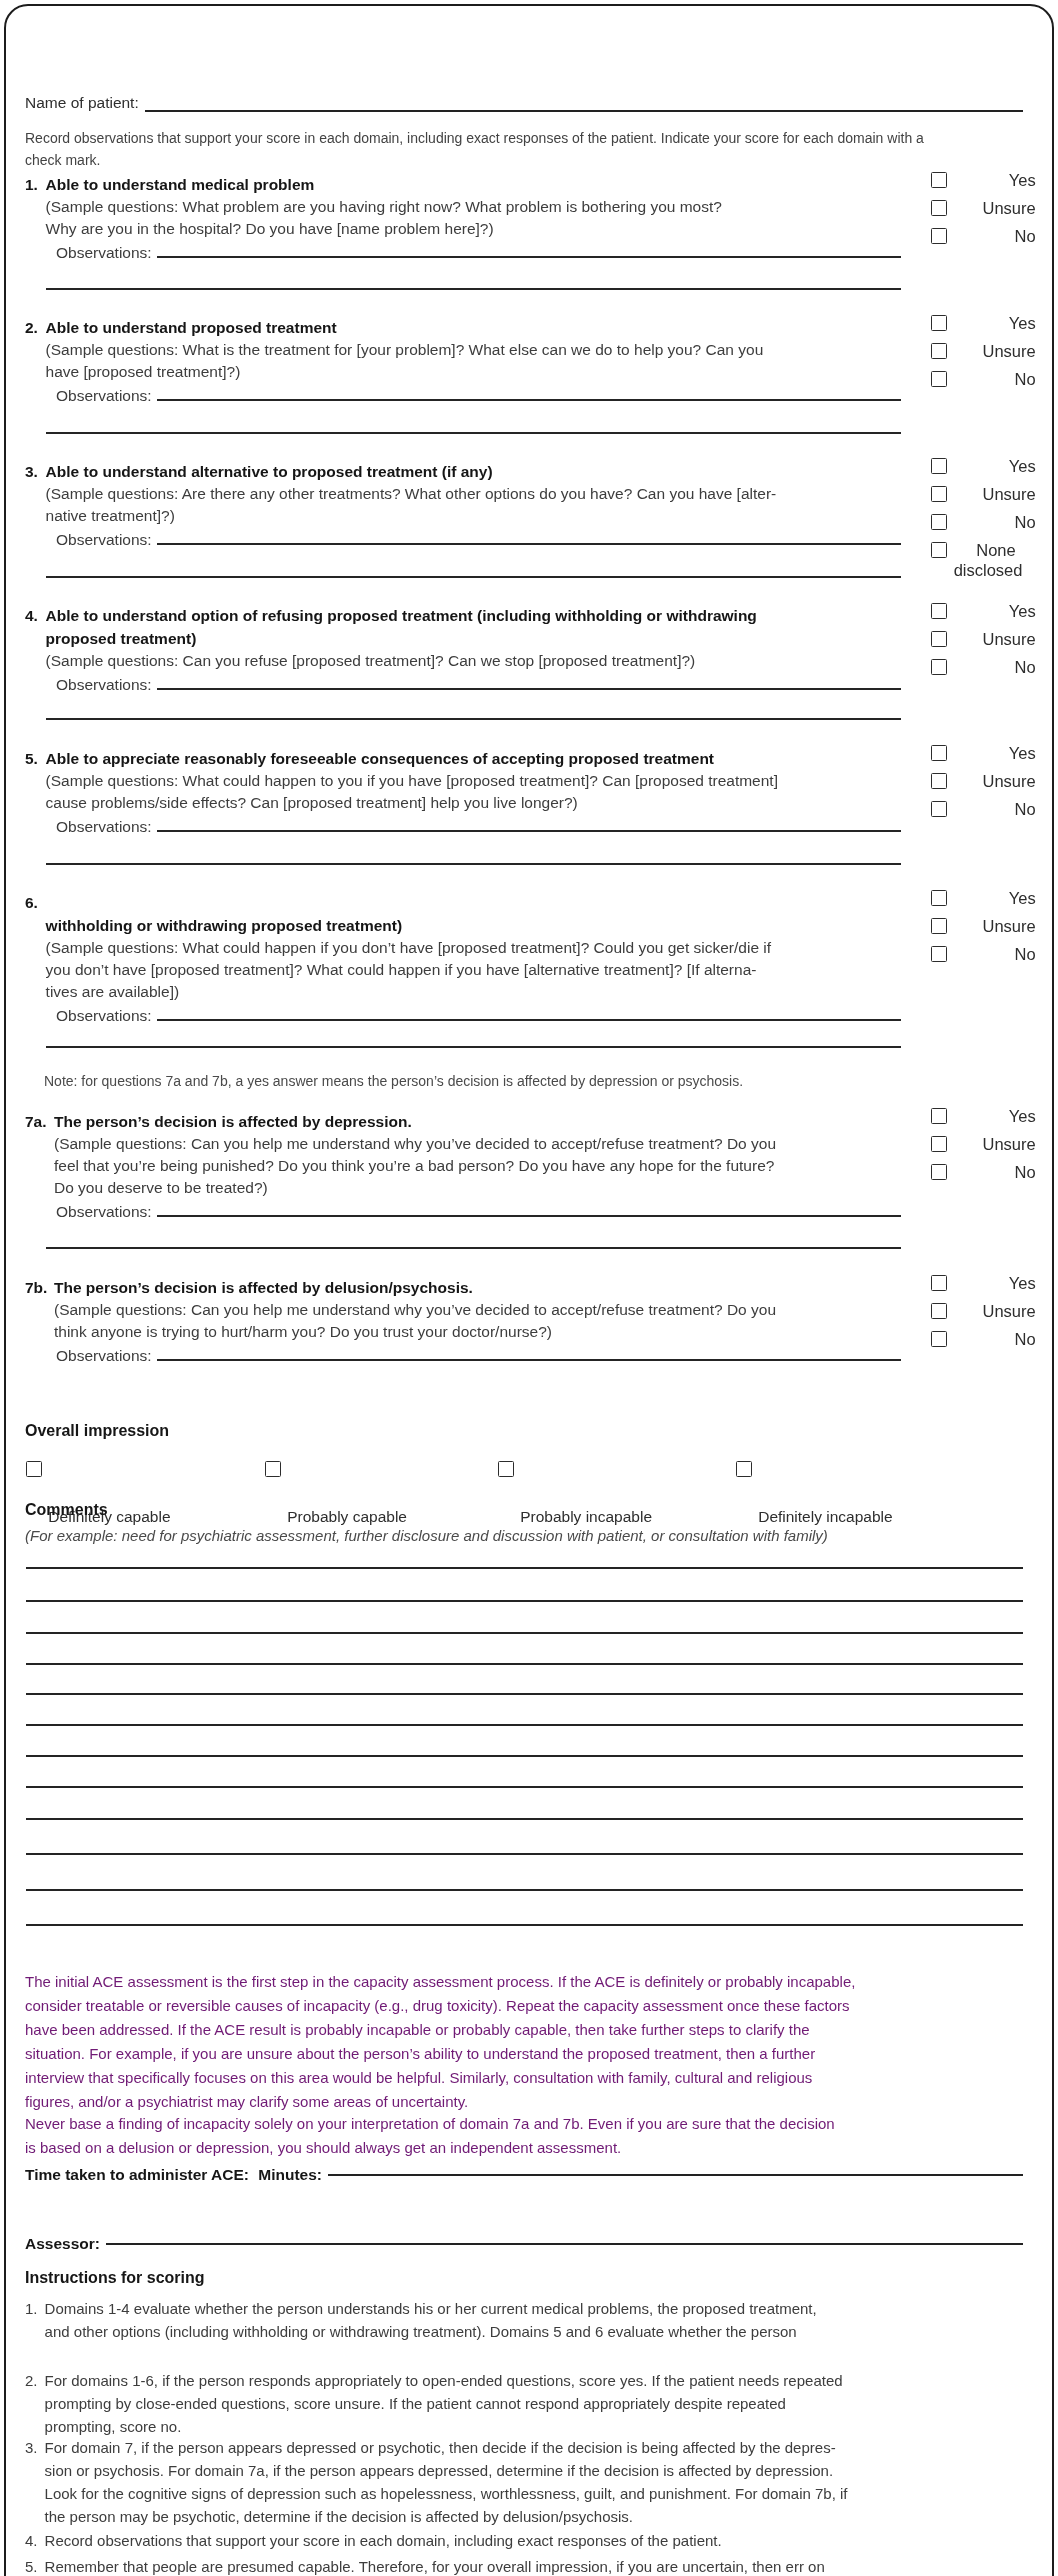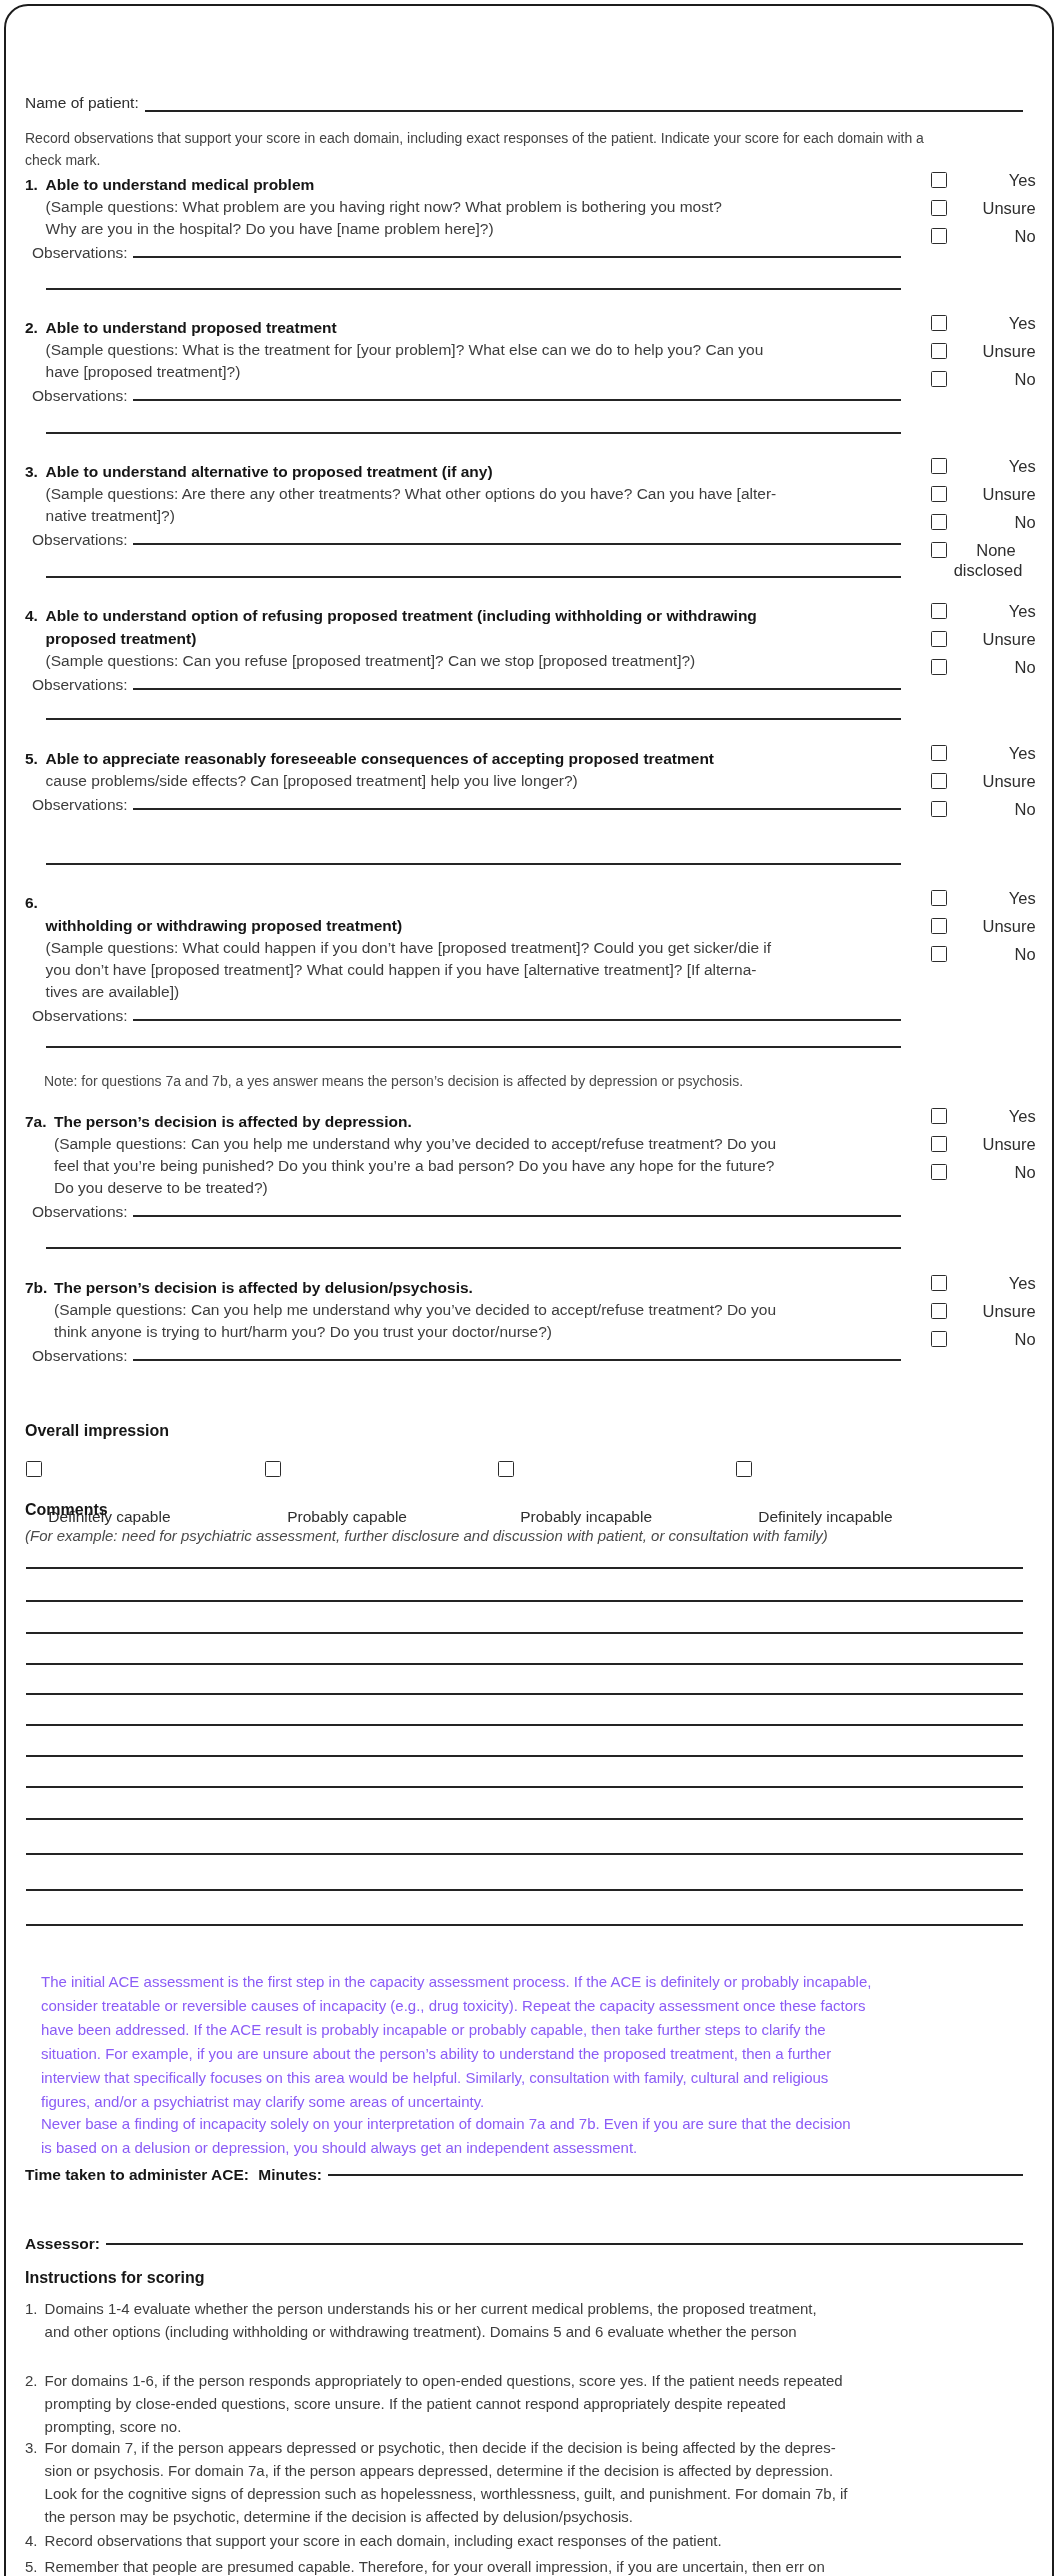--- a/index.html
+++ b/index.html
@@ -18,40 +18,40 @@
   .name-row .fill { flex:1; border-bottom:2.1px solid #222; margin-left:6.2px; }
 
   .intro { left:25px; top:127px; width:1025px; font-size:14px; line-height:22px; color:#434343; }
 
   .sec { position:absolute; left:25px; width:876px; }
   .t { display:flex; font-weight:700; font-size:15.5px; line-height:23px; color:#161616; }
   .t .num { flex:none; width:20.6px; }
   .t .num-w { flex:none; width:29px; }
   .t-cont { padding-left:20.6px; font-weight:700; font-size:15.5px; line-height:23px; color:#161616; }
   .sq { padding-left:20.6px; font-size:15.5px; line-height:22px; color:#3d3d3d; }
-  .obs { margin-left:7px; margin-top:4.1px; display:flex; height:14.4px; font-size:15.5px; color:#3d3d3d; }
+  .obs { margin-left:31px; margin-top:4.1px; display:flex; height:14.4px; font-size:15.5px; color:#3d3d3d; }
   .obs .fill { flex:1; border-bottom:2.1px solid #252525; margin-left:5.2px; }
   .line2 { position:absolute; left:20.6px; right:0; height:0; border-top:2.1px solid #252525; }
 
   .opts { position:absolute; left:931px; width:118px;text-align:right; }
   .opt { display:flex; align-items:flex-start; height:28px; }
   .cb { flex:none; width:14px; height:14px; border:1px solid #2c2c2c; border-radius:1.5px; background:#fff; margin-top:1px; }
   .opt .ol { font-size:16.5px; line-height:19.6px; color:#2e2e2e; margin-left:6.7px; width:82px; }
 
   .note-line { left:44px; top:1073px; font-size:14px; color:#4a4a4a; }
 
   .h-bold { font-weight:700; font-size:16px; color:#161616; }
   .imp-item { position:absolute; top:1460px; display:flex; align-items:flex-start; }
   .imp-item .ol { font-size:15.5px; line-height:17.5px; color:#2e2e2e; margin-left:6.2px; white-space:nowrap;margin-top:48px; }
 
   .example { left:25px; top:1527px; font-size:15px; font-style:italic; color:#4a4a4a; }
 
   .c-line { position:absolute; left:26px; width:997px; height:0; border-top:2.1px solid #242424; }
 
-  .para { left:41px; width:999px; font-size:15px; line-height:24px; color:#8b5cf6; }
+  .para { left:25px; width:999px; font-size:15px; line-height:24px; color:#701a75; }
 
   .admin-row { left:25px; width:998px; display:flex; font-size:15.5px; font-weight:700; color:#161616; align-items:center; }
   .admin-row .fill { flex:1; border-bottom:2.1px solid #222; margin-left:6.2px; }
   .dline { width:77px; border-bottom:1.5px solid #222; margin:0 7.2px 0 5.2px; }
   .dgap { width:11.3px; }
 
   .item { position:absolute; left:25px; width:999px; padding-left:19.6px; font-size:15px; line-height:23px; color:#3d3d3d; }
   .item .inum { position:absolute; left:0; top:0; }
 </style>
 </head>
@@ -184,20 +184,21 @@
         <span class="cb"></span>
         <span class="ol">No</span>
       </div>
   </div>
 
   <div class="sec" style="top:747px">
     <div class="t">
         <span class="num">5.</span>
         <span>Able to appreciate reasonably foreseeable consequences of accepting proposed treatment</span>
       </div>
+    <div class="sq">(Sample questions: What could happen to you if you have [proposed treatment]? Can [proposed treatment]</div>
     <div class="sq">cause problems/side effects? Can [proposed treatment] help you live longer?)</div>
     <div class="obs">
         <span class="nowrap">Observations:</span>
         <span class="fill"></span>
       </div>
     <div class="line2" style="top:116px"></div>
   </div>
   <div class="opts" style="top:744px">
     <div class="opt">
         <span class="cb"></span>

